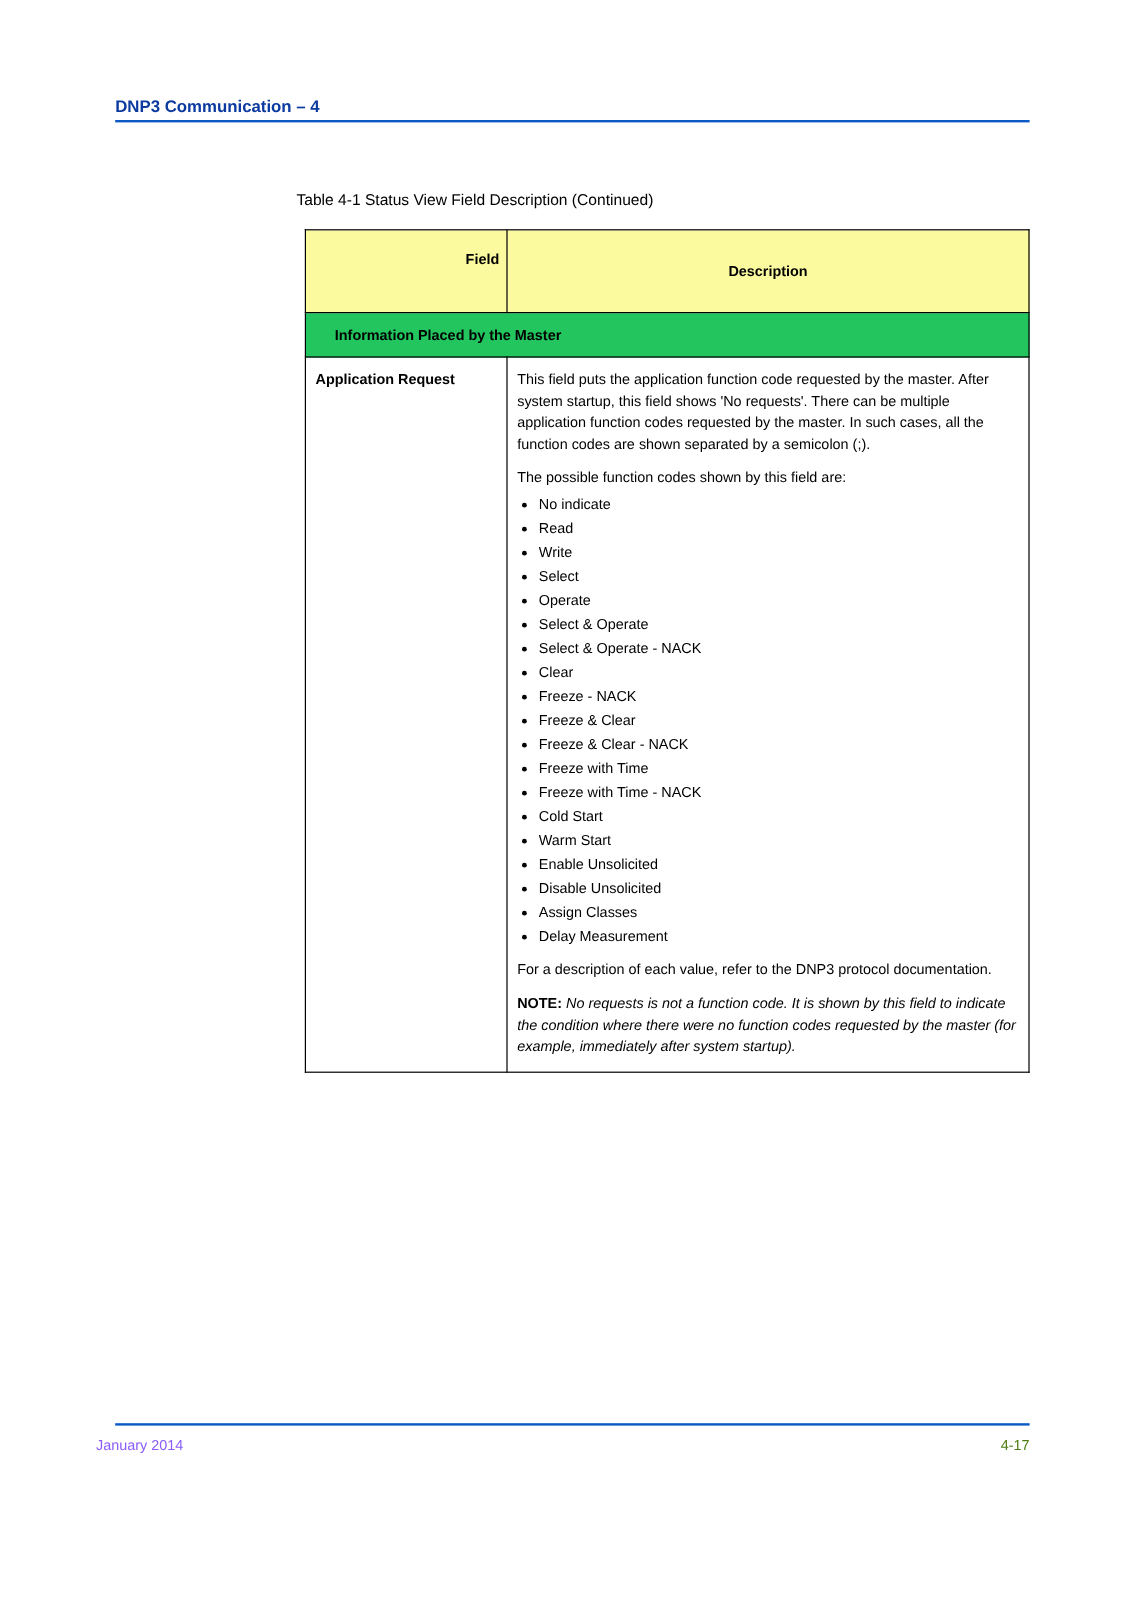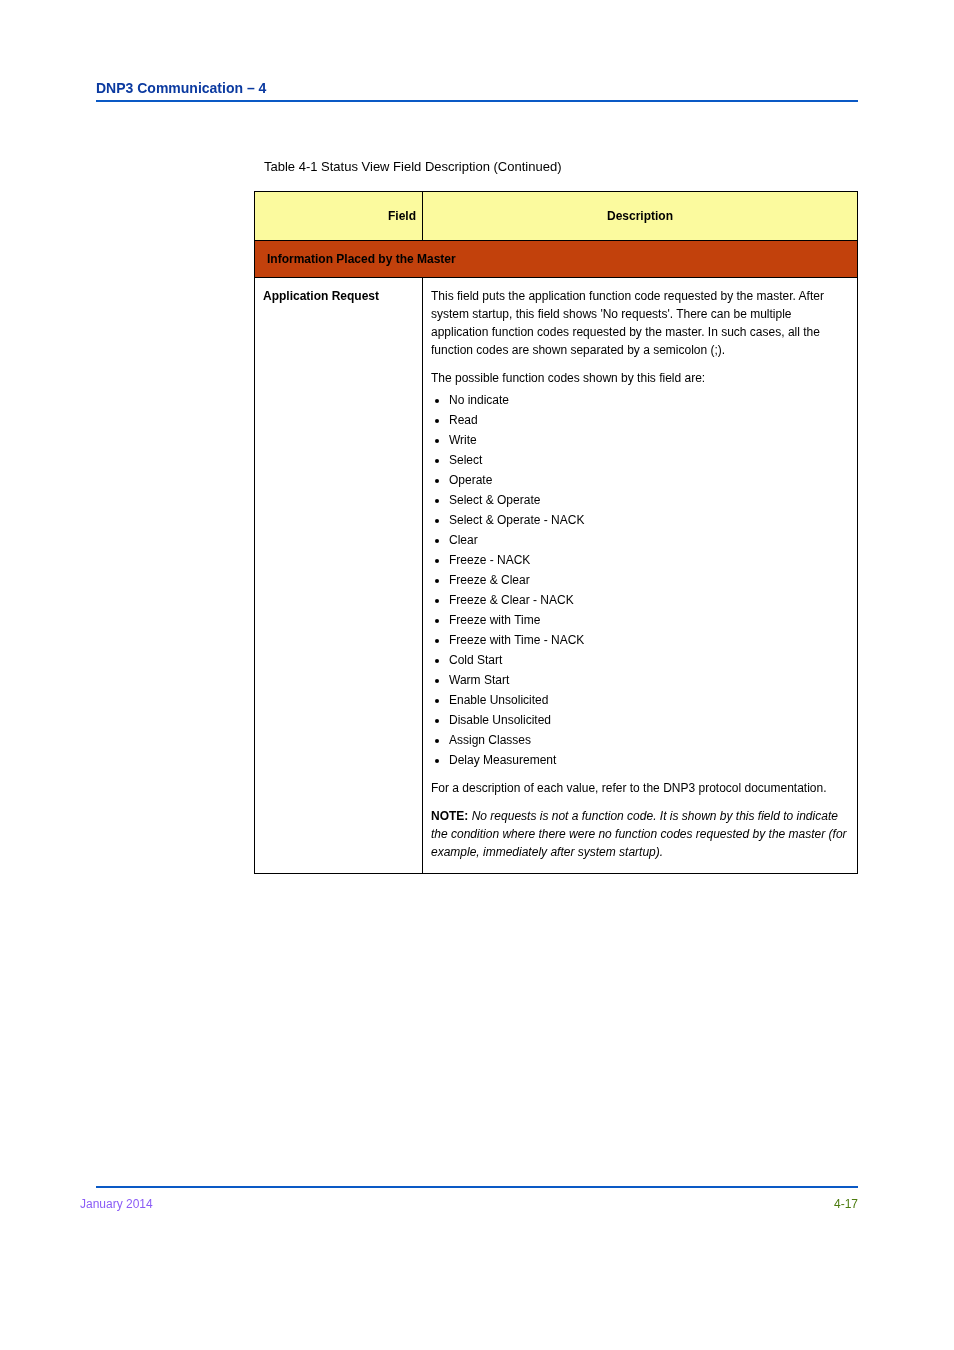--- a/index.html
+++ b/index.html
@@ -2,26 +2,26 @@
 <html><head>
 <meta charset="utf-8">
 <style>
   * { margin: 0; padding: 0; box-sizing: border-box; }
   html, body { width: 954px; height: 1350px; background: #ffffff; font-family: Arial, Helvetica, sans-serif; color: #000; }
   .page { position: relative; width: 954px; height: 964px; }
 
   .header-title { position: absolute; left: 96px; top: 80px; font-size: 14px; font-weight: bold; color: #0b3aa0; }
   .header-rule { position: absolute; left: 96px; top: 100px; width: 762px; height: 2px; background: #0a59c5; }
 
-  .table-caption { position: absolute; left: 264px; top: 159px; font-size: 13px; }
+  .table-caption { position: absolute; left: 247px; top: 159px; font-size: 13px; }
   .table { position: absolute; left: 254px; top: 191px; width: 604px; border: 1px solid #000; border-collapse: collapse; }
   .table th, .table td { border: 1px solid #000; vertical-align: top; font-size: 12px; line-height: 1.5; }
   .th-field { width: 168px; background: #fbfa9e; text-align: right; font-weight: bold; padding: 15px 6px; }
-  .th-desc  { background: #fbfa9e; text-align: center; font-weight: bold; padding: 15px 6px; }
-  .th-section { background: #c2410c; text-align: left; font-weight: bold; padding: 9px 12px; }
+  .th-desc  { background: #fbfa9e; text-align: center; font-weight: bold; padding: 25px 6px; }
+  .th-section { background: #22c55e; text-align: left; font-weight: bold; padding: 9px 24px; }
   .td-field { width: 168px; text-align: left; padding: 9px 8px 12px 8px; font-weight: bold; }
   .td-desc  { text-align: left; padding: 9px 8px 12px 8px; }
   .td-desc p { margin: 0 0 10px 0; }
   .td-desc ul { margin: 0 0 10px 18px; padding: 0; }
   .td-desc li { margin-bottom: 2px; }
   .td-desc .italic { font-style: italic; }
   .td-desc .tight { margin-bottom: 4px; }
 
   .footer-rule { position: absolute; left: 96px; top: 1186px; width: 762px; height: 2px; background: #0a59c5; }
   .footer-left { position: absolute; left: 80px; top: 1197px; font-size: 12px; color: #8b5cf6; }

